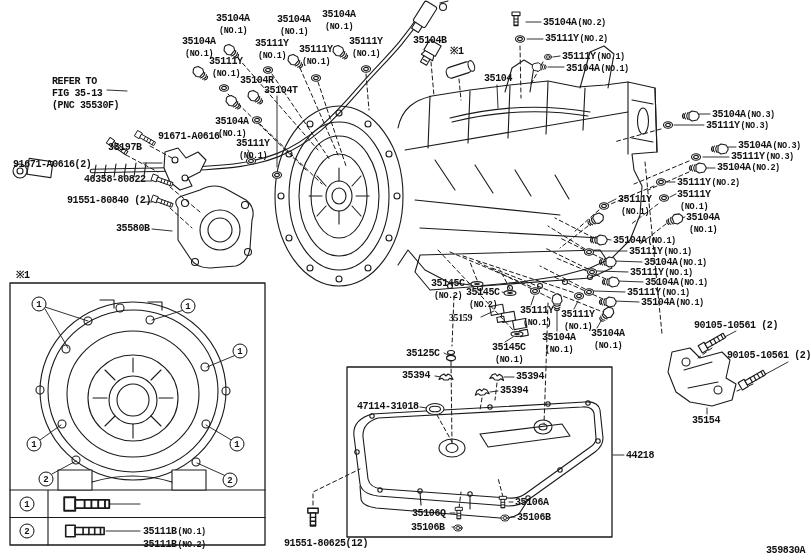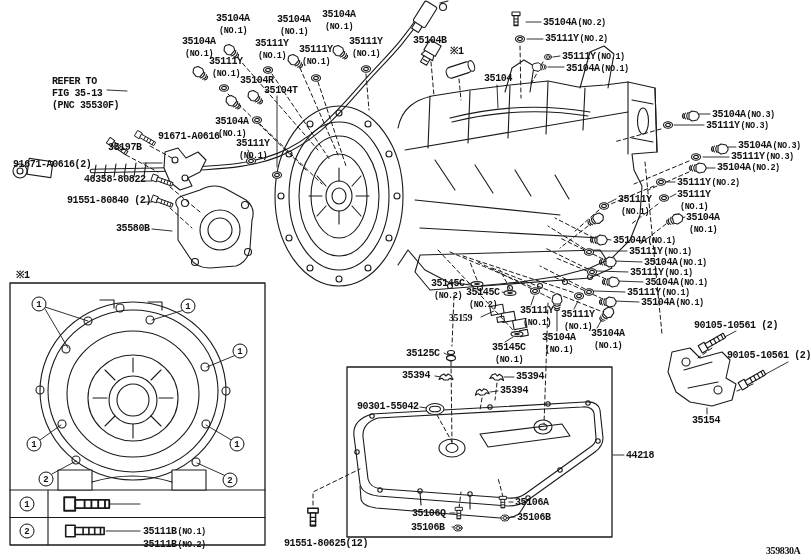--- a/index.html
+++ b/index.html
@@ -351,21 +351,21 @@
       <div class="lbl" style="left: 542px; top: 333px;"><span class="t">35104A</span><span class="s">(NO.1)</span></div>
       <div class="lbl" style="left: 591px; top: 329px;"><span class="t">35104A</span><span class="s">(NO.1)</span></div>
       <div class="lbl" style="left: 431px; top: 279px;"><span class="t">35145C</span><span class="s">(NO.2)</span></div>
       <div class="lbl" style="left: 466px; top: 288px;"><span class="t">35145C</span><span class="s">(NO.2)</span></div>
       <div class="lbl" style="left: 492px; top: 343px;"><span class="t">35145C</span><span class="s">(NO.1)</span></div>
       <div class="lbl" style="left: 449px; top: 313px; font-family: Liberation Serif, serif;"><span class="t">35159</span></div>
       <div class="lbl" style="left: 406px; top: 349px; text-align: right;"><span class="t">35125C</span></div>
       <div class="lbl" style="left: 402px; top: 371px;"><span class="t">35394</span></div>
       <div class="lbl" style="left: 516px; top: 372px;"><span class="t">35394</span></div>
       <div class="lbl" style="left: 500px; top: 386px;"><span class="t">35394</span></div>
-      <div class="lbl" style="left: 357px; top: 402px;"><span class="t">90301-55042</span></div>
+      <div class="lbl" style="left: 357px; top: 402px;"><span class="t">47114-31018</span></div>
       <div class="lbl" style="left: 515px; top: 498px;"><span class="t">35106A</span></div>
       <div class="lbl" style="left: 412px; top: 509px;"><span class="t">35106Q</span></div>
       <div class="lbl" style="left: 517px; top: 513px;"><span class="t">35106B</span></div>
       <div class="lbl" style="left: 411px; top: 523px;"><span class="t">35106B</span></div>
       <div class="lbl" style="left: 284px; top: 539px;"><span class="t">91551-80625(12)</span></div>
       <div class="lbl" style="left: 626px; top: 451px;"><span class="t">44218</span></div>
       <div class="lbl" style="left: 694px; top: 321px;"><span class="t">90105-10561 (2)</span></div>
       <div class="lbl" style="left: 727px; top: 351px;"><span class="t">90105-10561 (2)</span></div>
       <div class="lbl" style="left: 692px; top: 416px;"><span class="t">35154</span></div>
       <div class="lbl" style="left: 52px; top: 77px;"><span class="t">REFER TO</span></div>
@@ -373,21 +373,21 @@
       <div class="lbl" style="left: 52px; top: 101px;"><span class="t">(PNC 35530F)</span></div>
       <div class="lbl" style="left: 13px; top: 124px; margin-top: 36px;"><span class="t">91671-A0616(2)</span></div>
       <div class="lbl" style="left: 158px; top: 132px;"><span class="t">91671-A0616</span></div>
       <div class="lbl" style="left: 108px; top: 143px;"><span class="t">35197B</span></div>
       <div class="lbl" style="left: 84px; top: 175px;"><span class="t">46358-80822</span></div>
       <div class="lbl" style="left: 67px; top: 196px;"><span class="t">91551-80840 (2)</span></div>
       <div class="lbl" style="left: 116px; top: 224px;"><span class="t">35580B</span></div>
       <div class="lbl" style="left: 16px; top: 271px;"><span class="t">※1</span></div>
       <div class="lbl inline" style="left: 143px; top: 500px; margin-top: 40px;"><span class="t">35111B</span><span class="s">(NO.2)</span></div>
       <div class="lbl inline" style="left: 143px; top: 527px; text-align: right;"><span class="t">35111B</span><span class="s">(NO.1)</span></div>
-      <div class="lbl" style="left: 766px; top: 546px; font-family: Liberation Serif, serif;"><span class="t">359830A</span></div>
+      <div class="lbl" style="left: 766px; top: 546px;"><span class="t">359830A</span></div>
     </div>
 <div id="markers-layer">
       <div class="circ" style="left: 39px; top: 304px;">1</div>
       <div class="circ" style="left: 188px; top: 306px;">1</div>
       <div class="circ" style="left: 240px; top: 351px;">1</div>
       <div class="circ" style="left: 34px; top: 444px;">1</div>
       <div class="circ" style="left: 237px; top: 444px;">1</div>
       <div class="circ" style="left: 46px; top: 479px;">2</div>
       <div class="circ" style="left: 230px; top: 480px;">2</div>
       <div class="circ" style="left: 27px; top: 504px;">1</div>

